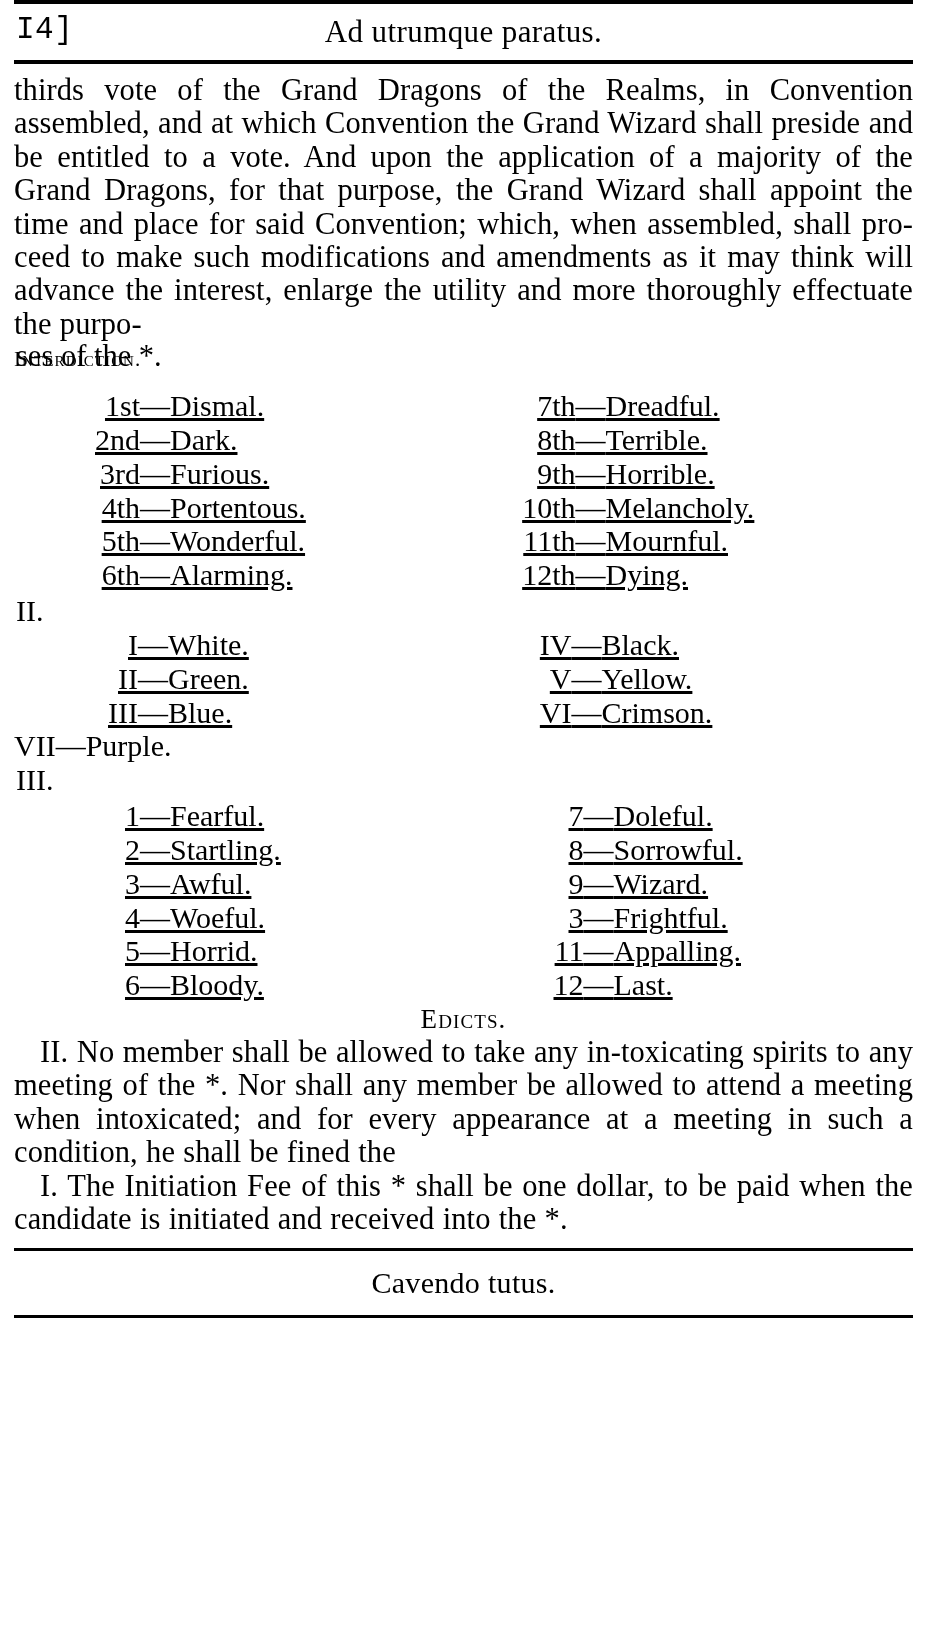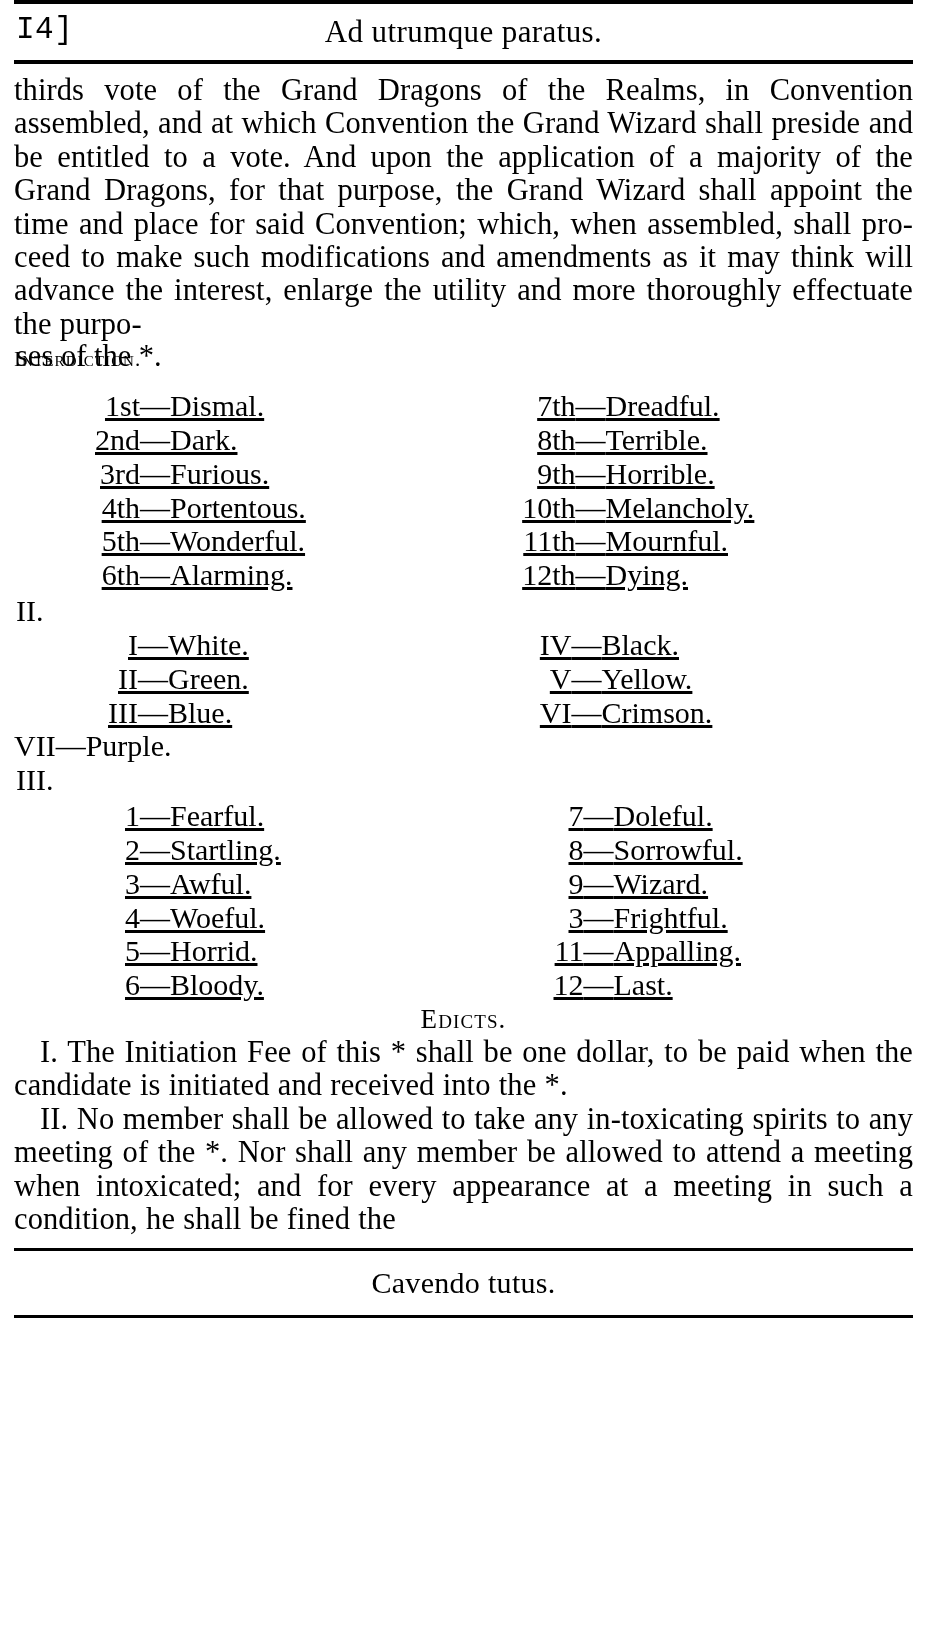--- a/index.html
+++ b/index.html
@@ -348,21 +348,21 @@
         <div class="entry">
             <span class="num">12</span>
             <span class="dash">—</span>
             <span class="word">Last.</span>
           </div>
       </div>
     </div>
   </div>
 
   <div class="heading">Edicts.</div>
+  <p class="para indent">II. No member shall be allowed to take any in-toxicating spirits to any meeting of the *. Nor shall any member be allowed to attend a meeting when intoxicated; and for every appearance at a meeting in such a condition, he shall be fined the</p>
   <p class="para indent">I. The Initiation Fee of this * shall be one dollar, to be paid when the candidate is initiated and received into the *.</p>
-  <p class="para indent">II. No member shall be allowed to take any in-toxicating spirits to any meeting of the *. Nor shall any member be allowed to attend a meeting when intoxicated; and for every appearance at a meeting in such a condition, he shall be fined the</p>
 
   <div style="height:12px"></div>
   <div class="rule rule-thin"></div>
   <div class="footer-motto">Cavendo tutus.</div>
   <div class="rule rule-thin"></div>
 
 </div>
 
 </body></html>

